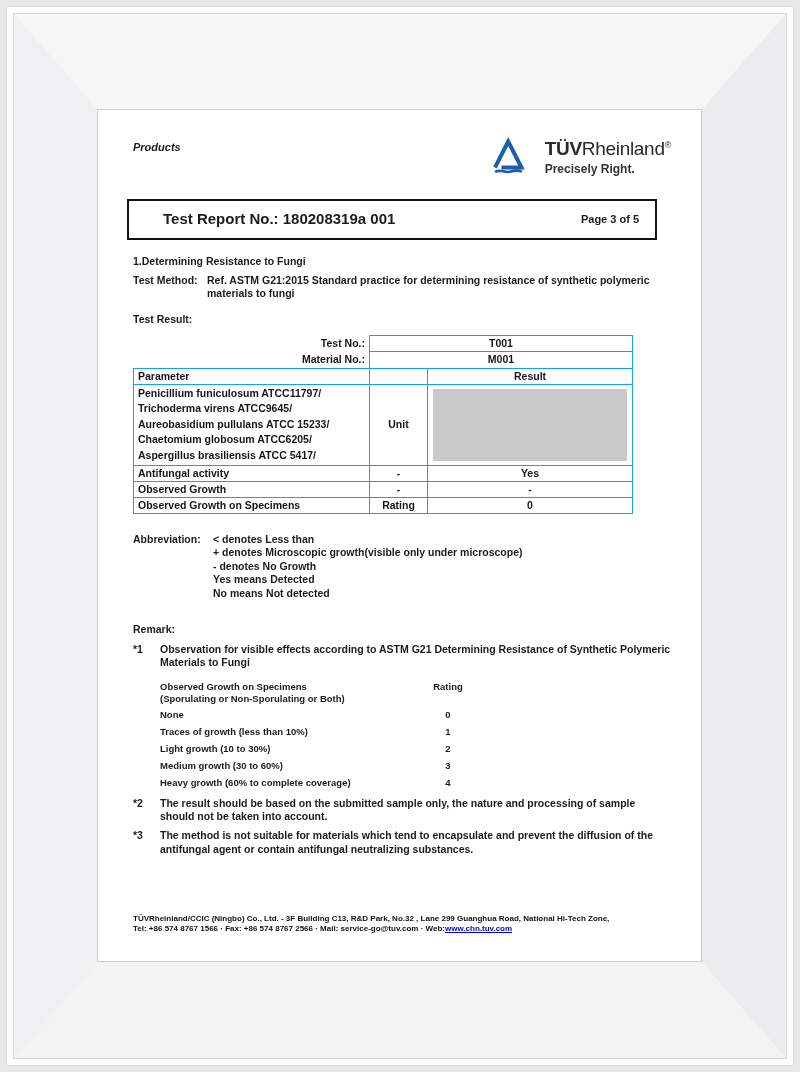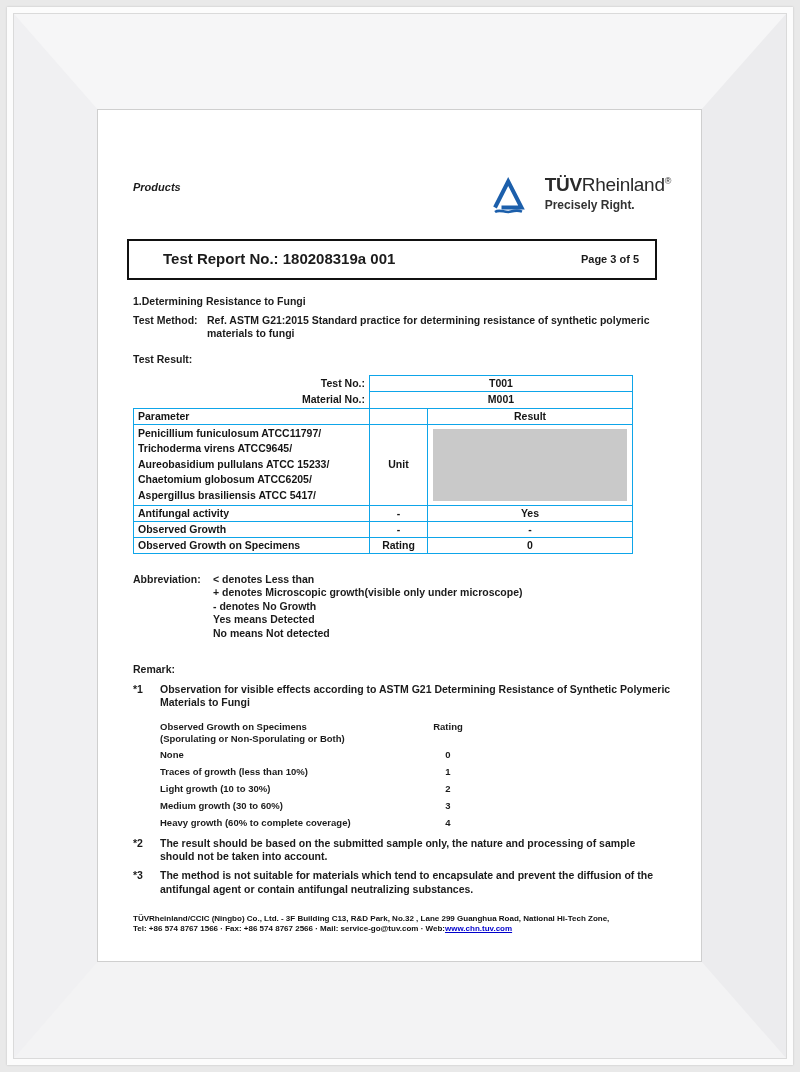--- a/index.html
+++ b/index.html
@@ -9,23 +9,23 @@
   .frame-rim{position:absolute;inset:7px;background:#fcfcfc;box-shadow:0 0 2px rgba(0,0,0,.18);}
   .frame-face{position:absolute;inset:14px;box-sizing:border-box;width:772px;height:1044px;
     border-style:solid;border-width:96px 85px 97px 84px;
     border-top-color:#f6f6f7;border-right-color:#ececee;border-bottom-color:#f3f3f4;border-left-color:#f0f0f2;
     box-shadow:0 0 0 1px #dadada;}
   
   .document{width:603px;height:851px;background:#ffffff;box-shadow:0 0 0 1px #cfcfcf;
     box-sizing:border-box;display:flex;flex-direction:column;padding:25px 30px 26px 35px;
     color:#1b1b1b;font-size:10.5px;font-weight:bold;line-height:1.25;}
   
-  .doc-header{display:flex;justify-content:space-between;align-items:flex-start;margin-top:40px;}
+  .doc-header{display:flex;justify-content:space-between;align-items:flex-start;}
   .products{font-style:italic;font-size:11px;margin-top:6px;}
-  .logo{display:flex;gap:17px;align-items:flex-start;}
+  .logo{display:flex;gap:17px;align-items:flex-end;}
   .logo svg{display:block;margin-top:2px;}
   .brand-line{font-size:19px;letter-spacing:-0.3px;color:#2a2a2a;line-height:1.05;}
   .brand-tuv{font-weight:bold;}
   .brand-rheinland{font-weight:normal;}
   .brand-reg{font-size:9px;vertical-align:super;font-weight:normal;}
   .tagline{font-size:12px;font-weight:bold;color:#333;margin-top:3px;}
   
   .report-box{margin:22px 14px 0 -6px;border:2px solid #111;padding:9px 16px 9px 34px;
     display:flex;justify-content:space-between;align-items:center;}
   .report-title{font-size:15px;}

